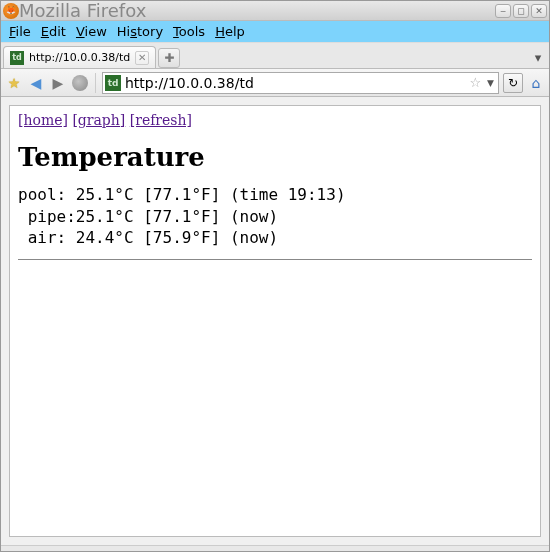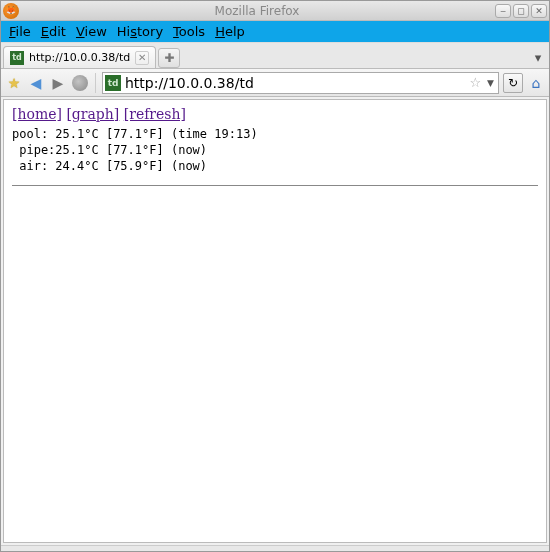--- a/index.html
+++ b/index.html
@@ -37,23 +37,22 @@
   background: radial-gradient(circle at 40% 40%, #ff9933, #cc6600);
   border-radius: 50%;
   display: flex;
   align-items: center;
   justify-content: center;
   font-size: 8px;
   color: #fff;
 }
 .titlebar-title {
   flex: 1;
-  text-align: center;
   color: #888;
-  font-size: 12px;
+  font-size: 18px;
 }
 .titlebar-controls {
   display: flex;
   gap: 2px;
   margin-right: 2px;
 }
 .titlebar-btn {
   width: 16px;
   height: 14px;
   background: linear-gradient(to bottom, #f8f8f8, #ddd);
@@ -61,21 +60,21 @@
   border-radius: 3px;
   font-size: 9px;
   display: flex;
   align-items: center;
   justify-content: center;
   color: #666;
   cursor: pointer;
 }
 .menubar {
   height: 22px;
-  background: #0ea5e9;
+  background: #7dd3fc;
   display: flex;
   align-items: center;
   padding: 0 4px;
   gap: 2px;
   font-size: 13px;
   border-bottom: 1px solid #ddd;
 }
 .menubar-item {
   padding: 2px 4px;
   cursor: pointer;
@@ -224,41 +223,41 @@
   display: flex;
   align-items: center;
   justify-content: center;
   font-size: 12px;
   cursor: pointer;
 }
 .nav-home { color: #3b74c1; font-size: 14px; }
 .content {
   flex: 1;
   background: #fff;
-  margin: 2px;
+  margin: 8px;
   border: 1px solid #bbb;
   padding: 6px 8px;
   overflow: auto;
   font-family: "DejaVu Serif", Georgia, serif;
   font-size: 14px;
   color: #000;
 }
 .content a {
   color: #551a8b;
   text-decoration: underline;
 }
 .content h1 {
   font-family: "DejaVu Serif", Georgia, serif;
   font-size: 26px;
   font-weight: bold;
   margin: 14px 0 12px 0;
 }
 .content pre {
   font-family: "DejaVu Sans Mono", monospace;
-  font-size: 12px;
+  font-size: 16px;
   margin: 4px 0 10px 0;
   line-height: 1.35;
 }
 .content hr {
   border: none;
   border-top: 1px solid #888;
   margin: 4px 0;
 }
 .content p.note {
   font-size: 14px;
@@ -322,20 +321,21 @@
     <div class="nav-reload">↻</div>
     <div class="nav-icon nav-home">⌂</div>
   </div>
 
   <div class="content">
     <div>
       <a href="#">[home]</a>
       <a href="#">[graph]</a>
       <a href="#">[refresh]</a>
     </div>
+    <h1>Temperature</h1>
     <pre>pool: 25.1°C [77.1°F] (time 19:13)
  pipe:25.1°C [77.1°F] (now)
  air: 24.4°C [75.9°F] (now)</pre>
     <hr>
   </div>
 
   <div class="statusbar"></div>
 </div>
 
 </body></html>

